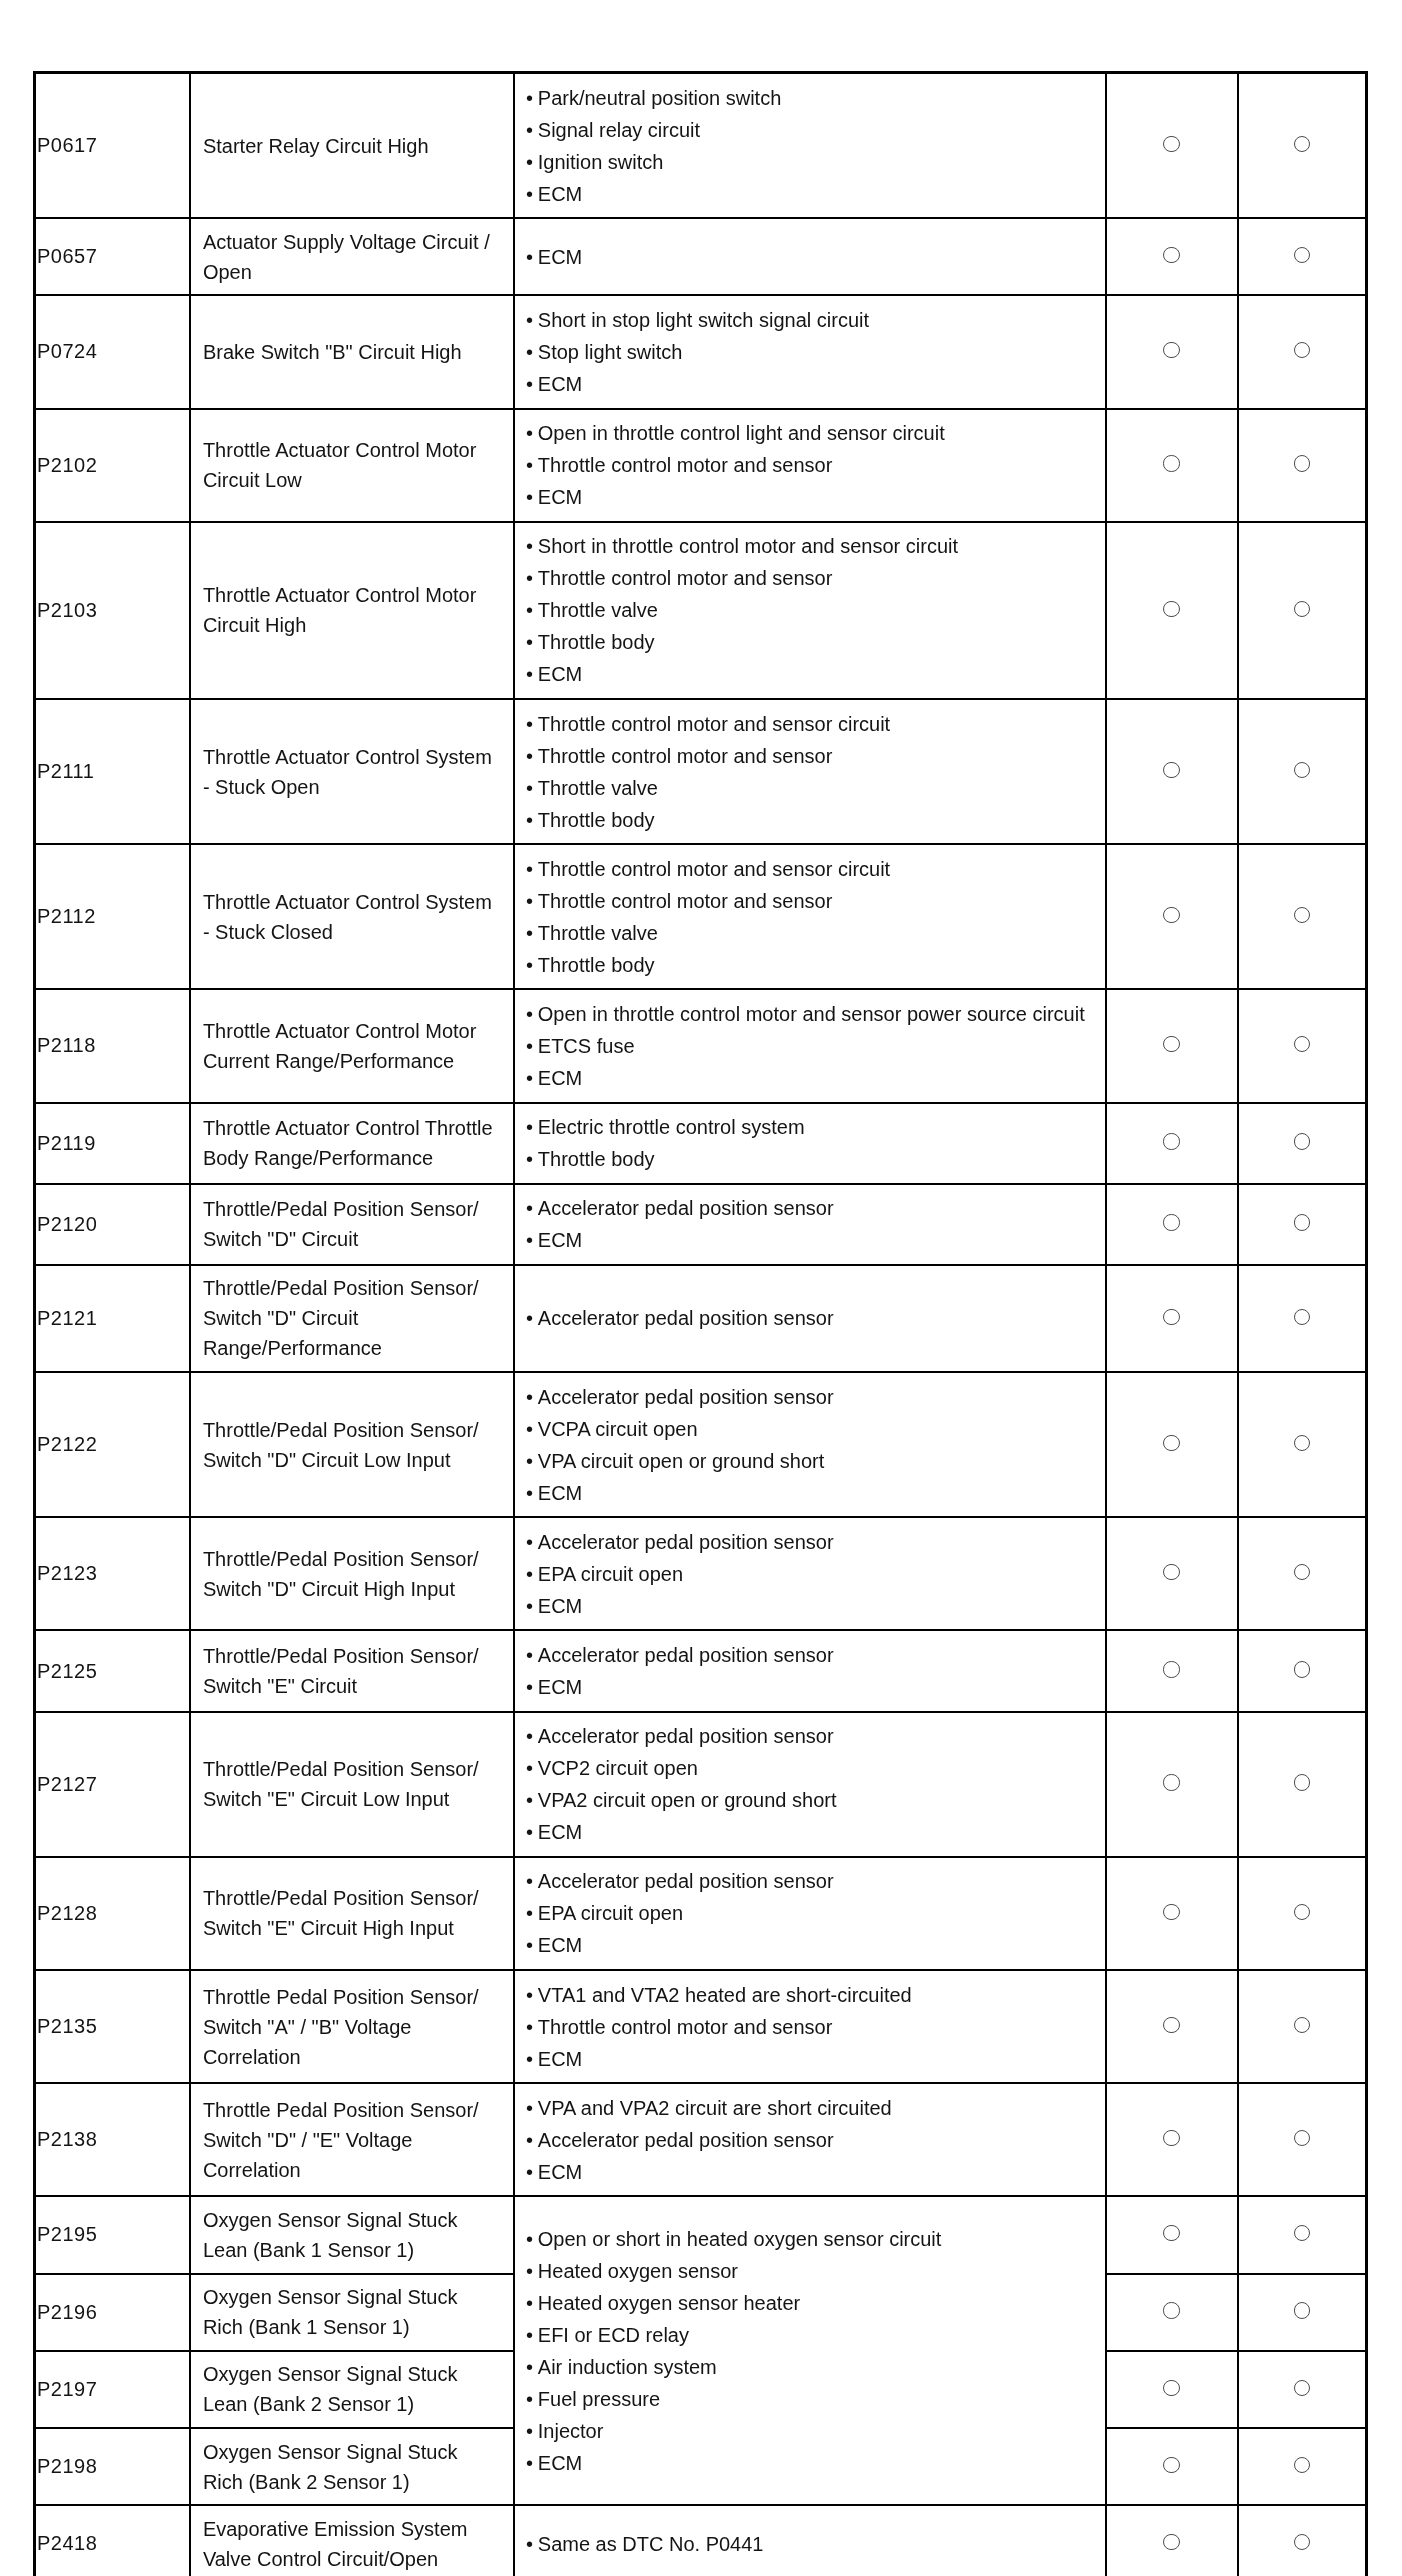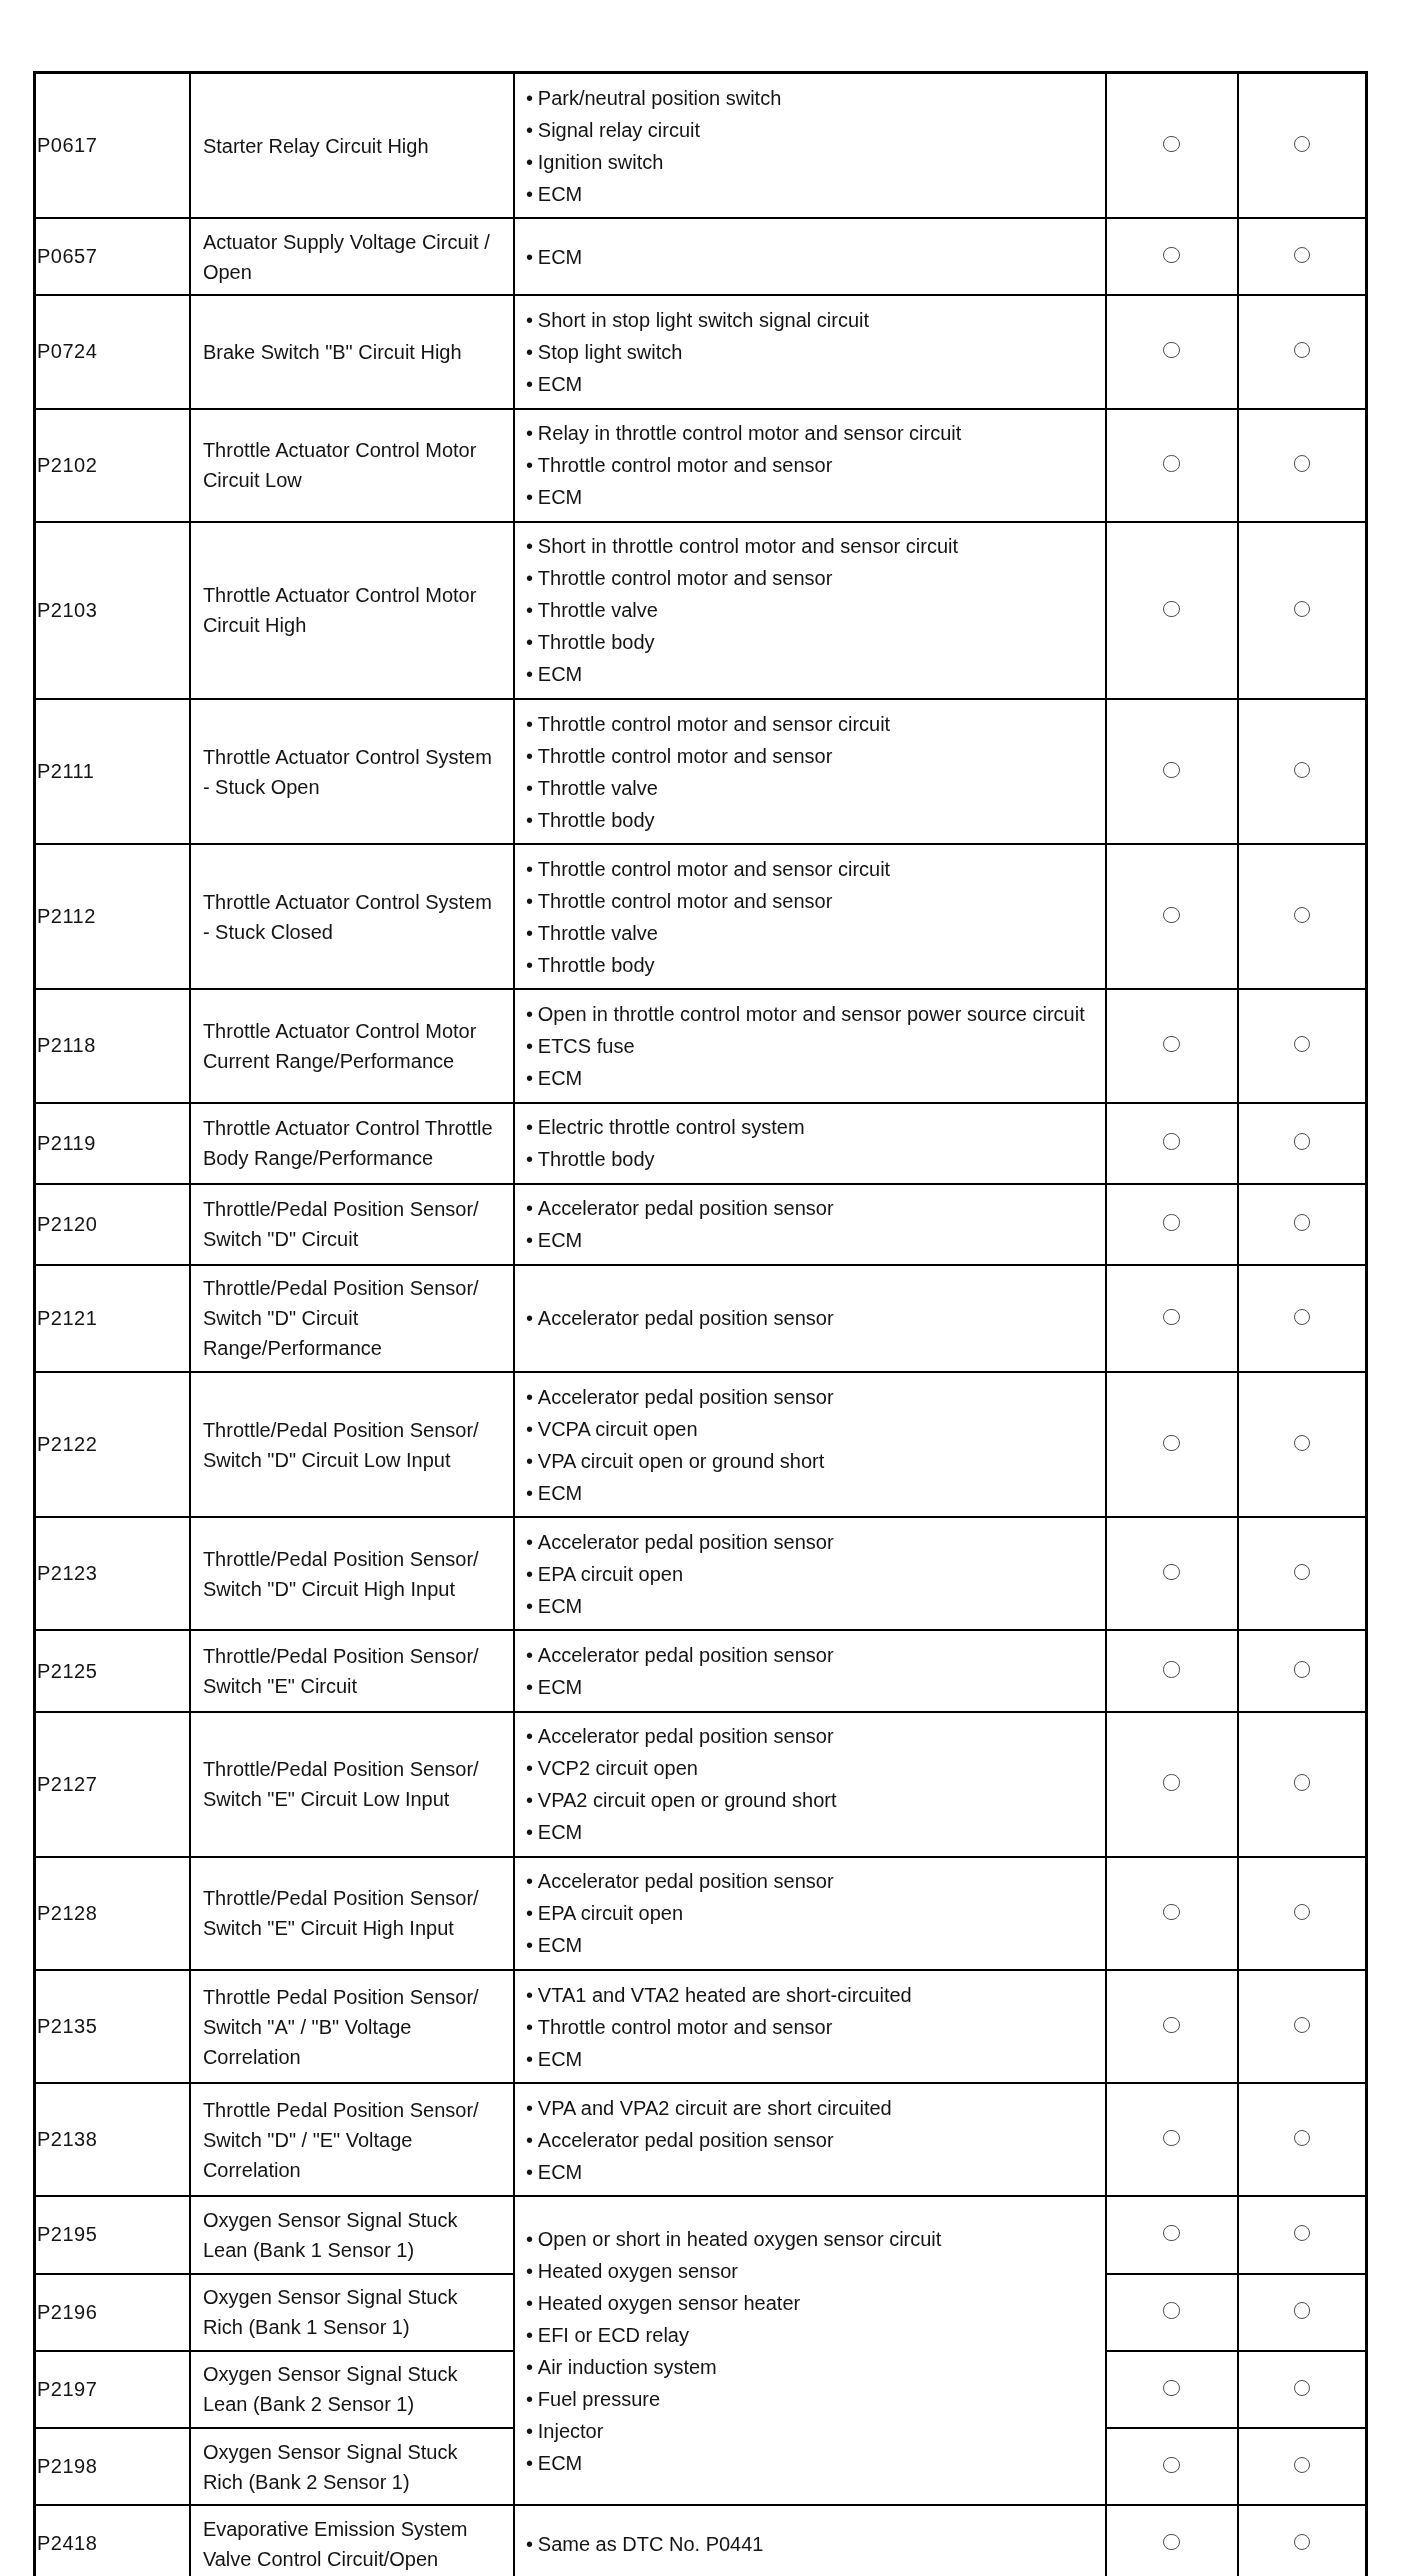--- a/index.html
+++ b/index.html
@@ -93,21 +93,21 @@
             <div class="cause">Stop light switch</div>
             <div class="cause">ECM</div>
           </td>
           <td class="mil-cell"><span class="circle"></span></td>
           <td class="mil-cell"><span class="circle"></span></td>
         </tr>
         <tr class="row" style="height: 96px;">
           <td class="code-cell">P2102</td>
           <td class="desc-cell">Throttle Actuator Control Motor Circuit Low</td>
           <td class="causes-cell">
-            <div class="cause">Relay in throttle control motor and sensor circuit</div>
+            <div class="cause">Open in throttle control light and sensor circuit</div>
             <div class="cause">Throttle control motor and sensor</div>
             <div class="cause">ECM</div>
           </td>
           <td class="mil-cell"><span class="circle"></span></td>
           <td class="mil-cell"><span class="circle"></span></td>
         </tr>
         <tr class="row" style="height: 162px;">
           <td class="code-cell">P2103</td>
           <td class="desc-cell">Throttle Actuator Control Motor Circuit High</td>
           <td class="causes-cell">

